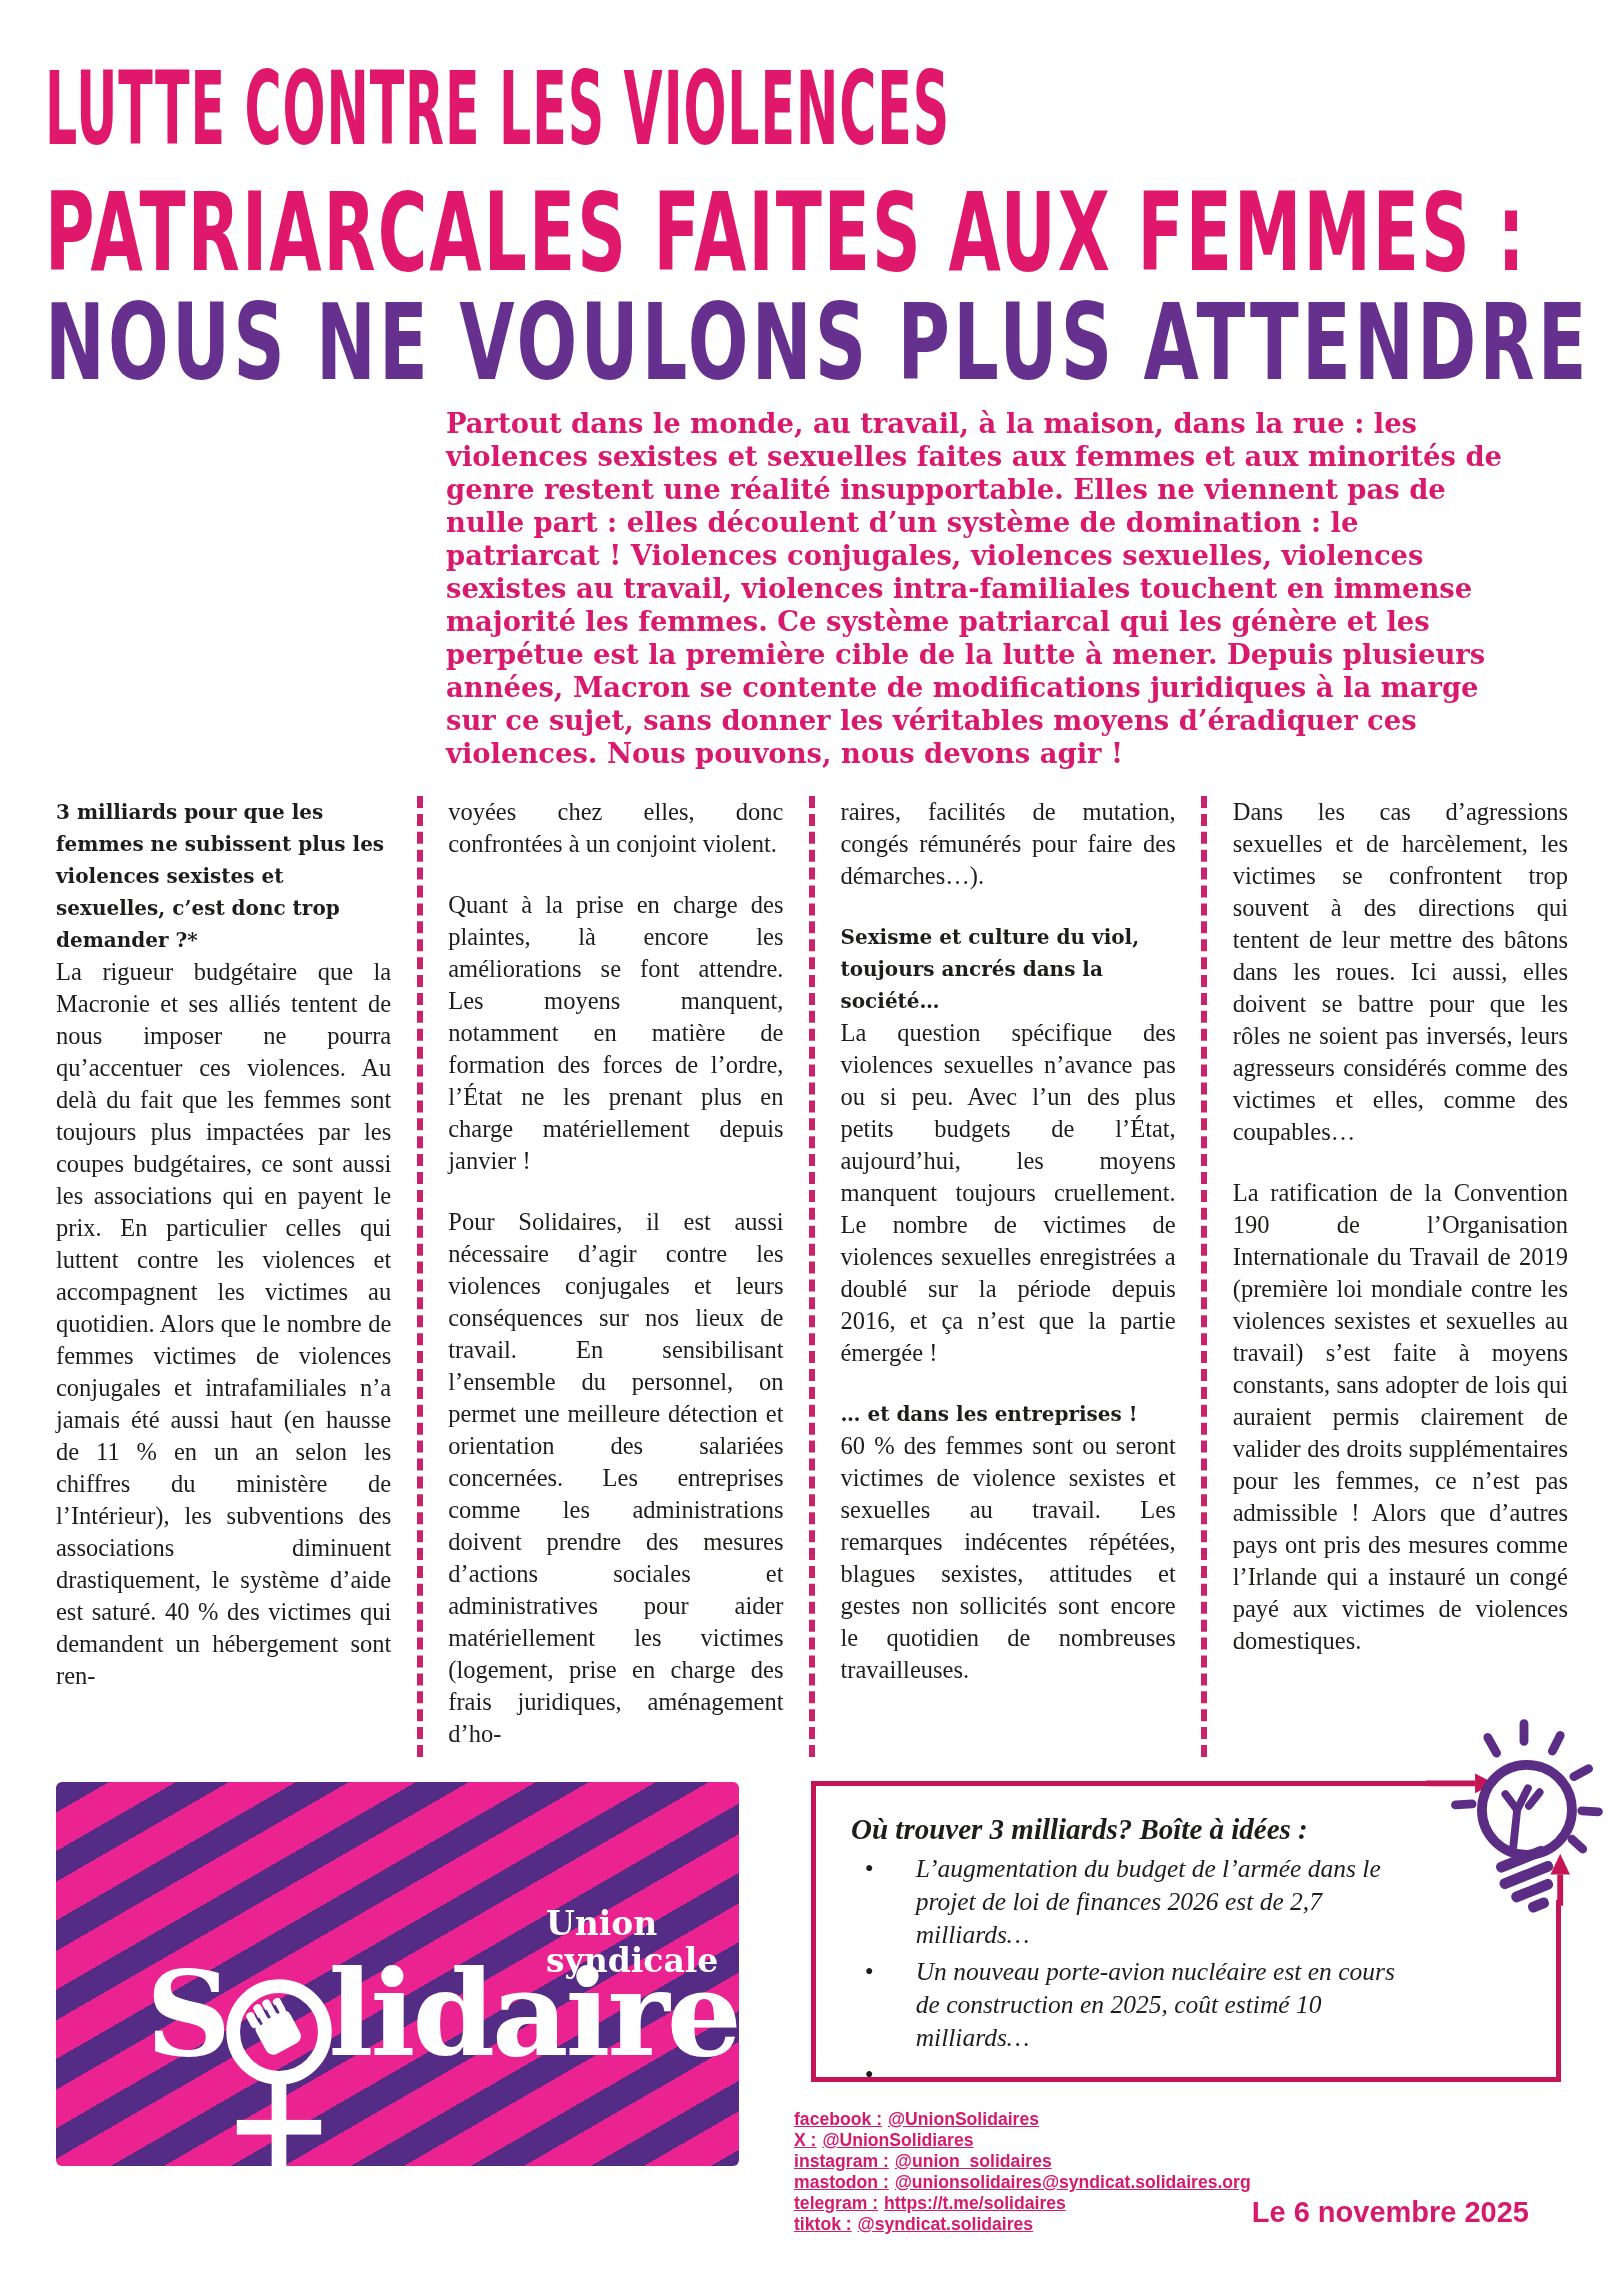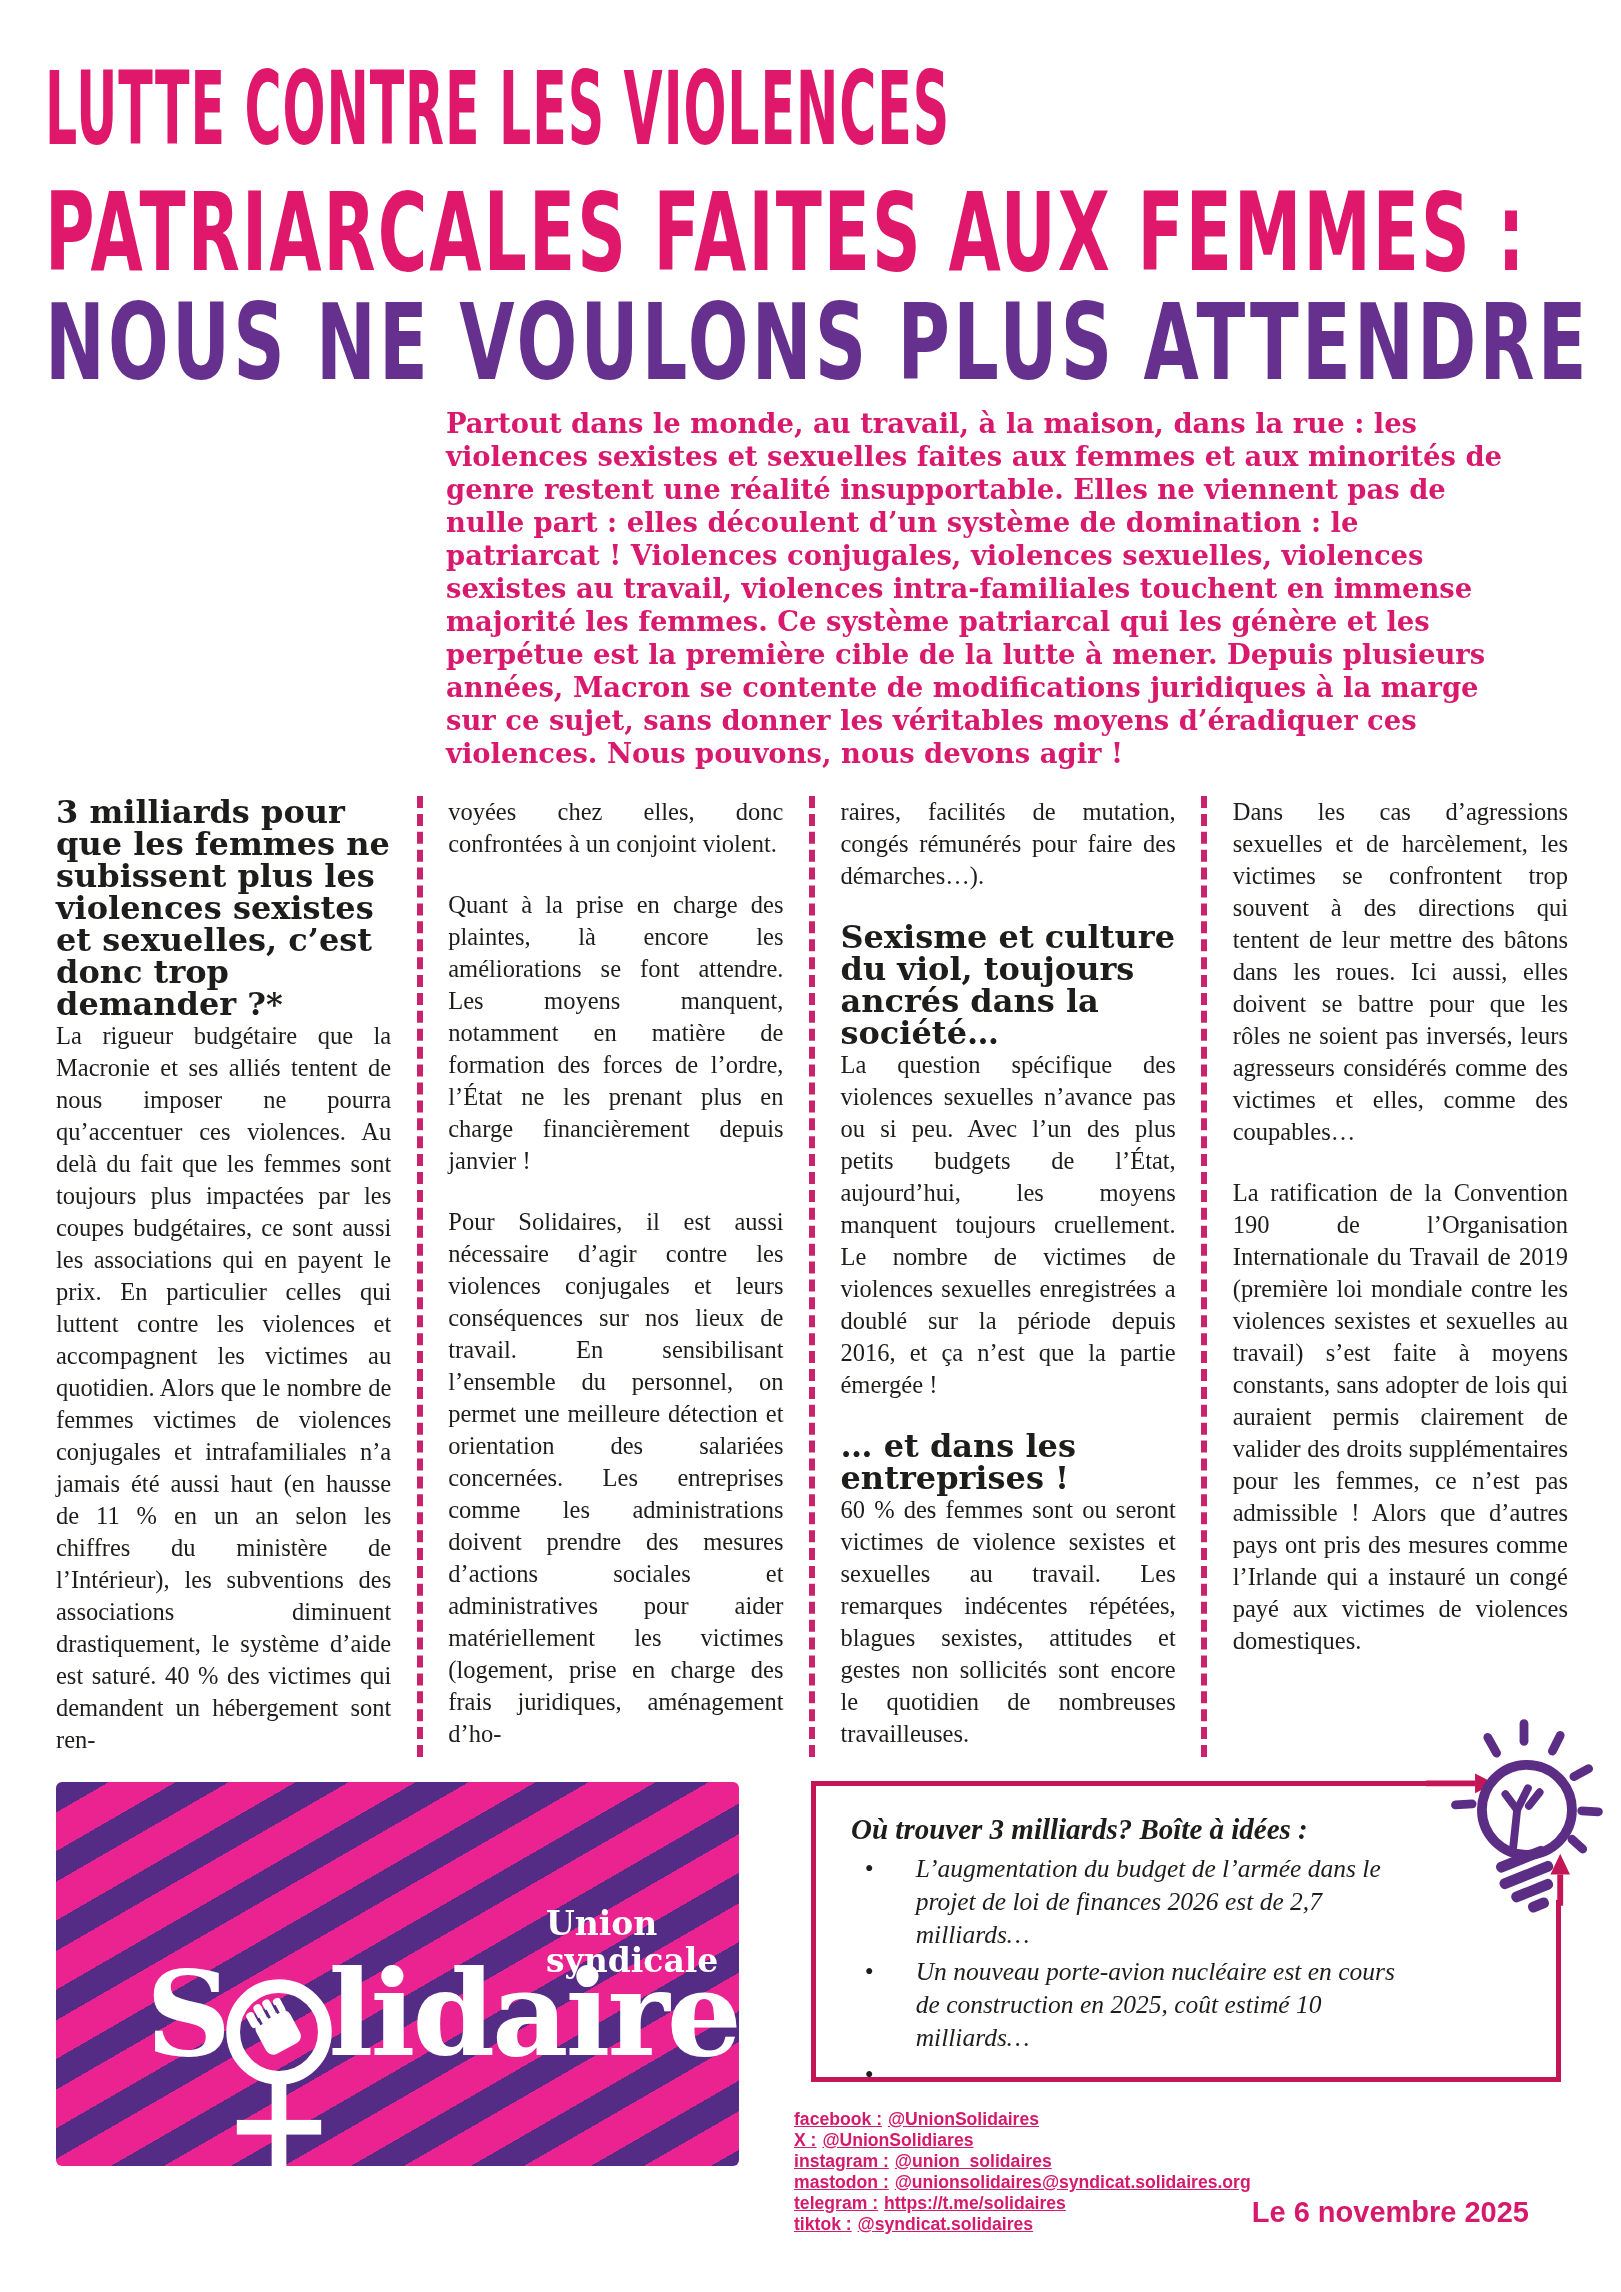--- a/index.html
+++ b/index.html
@@ -29,21 +29,21 @@
     flex:1 1 0;padding:0 25.5px;font-size:24.5px;line-height:32px;
     text-align:justify;color:#1d1d1b;
   }
   .col:first-child{padding-left:0;}
   .col:last-child{padding-right:0;}
   .col + .col{border-left:6.9px dashed #c9236e;}
   .col p{margin:0;}
   .col p + p{margin-top:29px;}
   .col h3{
     margin:0;font-family:"DejaVu Serif",serif;font-weight:bold;
-    font-size:32px;line-height:32px;text-align:left;color:#1d1d1b;
+    font-size:20px;line-height:32px;text-align:left;color:#1d1d1b;
   }
   .col h3.mid{margin-top:29px;}
   
   .logo{
     position:absolute;left:56px;top:1782px;width:683px;height:384px;border-radius:5.9px;
     background:repeating-linear-gradient(150deg,#542c85 0 26.5px,#eb2390 26.5px 60px);
     overflow:hidden;
   }
   .logo-union{
     position:absolute;left:490px;top:123px;color:#fff;
@@ -96,21 +96,21 @@
 
   <p class="intro">Partout dans le monde, au travail, à la maison, dans la rue : les violences sexistes et sexuelles faites aux femmes et aux minorités de genre restent une réalité insupportable. Elles ne viennent pas de nulle part : elles découlent d’un système de domination : le patriarcat ! Violences conjugales, violences sexuelles, violences sexistes au travail, violences intra-familiales touchent en immense majorité les femmes. Ce système patriarcal qui les génère et les perpétue est la première cible de la lutte à mener. Depuis plusieurs années, Macron se contente de modifications juridiques à la marge sur ce sujet, sans donner les véritables moyens d’éradiquer ces violences. Nous pouvons, nous devons agir !</p>
 
   <div class="cols">
     <div class="col">
       <h3>3 milliards pour que les femmes ne subissent plus les violences sexistes et sexuelles, c’est donc trop demander ?*</h3>
       <p>La rigueur budgétaire que la Macronie et ses alliés tentent de nous imposer ne pourra qu’accentuer ces violences. Au delà du fait que les femmes sont toujours plus impactées par les coupes budgétaires, ce sont aussi les associations qui en payent le prix. En particulier celles qui luttent contre les violences et accompagnent les victimes au quotidien. Alors que le nombre de femmes victimes de violences conjugales et intrafamiliales n’a jamais été aussi haut (en hausse de 11 % en un an selon les chiffres du ministère de l’Intérieur), les subventions des associations diminuent drastiquement, le système d’aide est saturé. 40 % des victimes qui demandent un hébergement sont ren-</p>
     </div>
     <div class="col">
       <p>voyées chez elles, donc confrontées à un conjoint violent.</p>
-      <p>Quant à la prise en charge des plaintes, là encore les améliorations se font attendre. Les moyens manquent, notamment en matière de formation des forces de l’ordre, l’État ne les prenant plus en charge financièrement depuis janvier !</p>
+      <p>Quant à la prise en charge des plaintes, là encore les améliorations se font attendre. Les moyens manquent, notamment en matière de formation des forces de l’ordre, l’État ne les prenant plus en charge matériellement depuis janvier !</p>
       <p>Pour Solidaires, il est aussi nécessaire d’agir contre les violences conjugales et leurs conséquences sur nos lieux de travail. En sensibilisant l’ensemble du personnel, on permet une meilleure détection et orientation des salariées concernées. Les entreprises comme les administrations doivent prendre des mesures d’actions sociales et administratives pour aider matériellement les victimes (logement, prise en charge des frais juridiques, aménagement d’ho-</p>
     </div>
     <div class="col">
       <p>raires, facilités de mutation, congés rémunérés pour faire des démarches…).</p>
       <h3 class="mid">Sexisme et culture du viol, toujours ancrés dans la société…</h3>
       <p style="margin-top:0;">La question spécifique des violences sexuelles n’avance pas ou si peu. Avec l’un des plus petits budgets de l’État, aujourd’hui, les moyens manquent toujours cruellement. Le nombre de victimes de violences sexuelles enregistrées a doublé sur la période depuis 2016, et ça n’est que la partie émergée !</p>
       <h3 class="mid">… et dans les entreprises !</h3>
       <p style="margin-top:0;">60 % des femmes sont ou seront victimes de violence sexistes et sexuelles au travail. Les remarques indécentes répétées, blagues sexistes, attitudes et gestes non sollicités sont encore le quotidien de nombreuses travailleuses.</p>
     </div>
     <div class="col">

